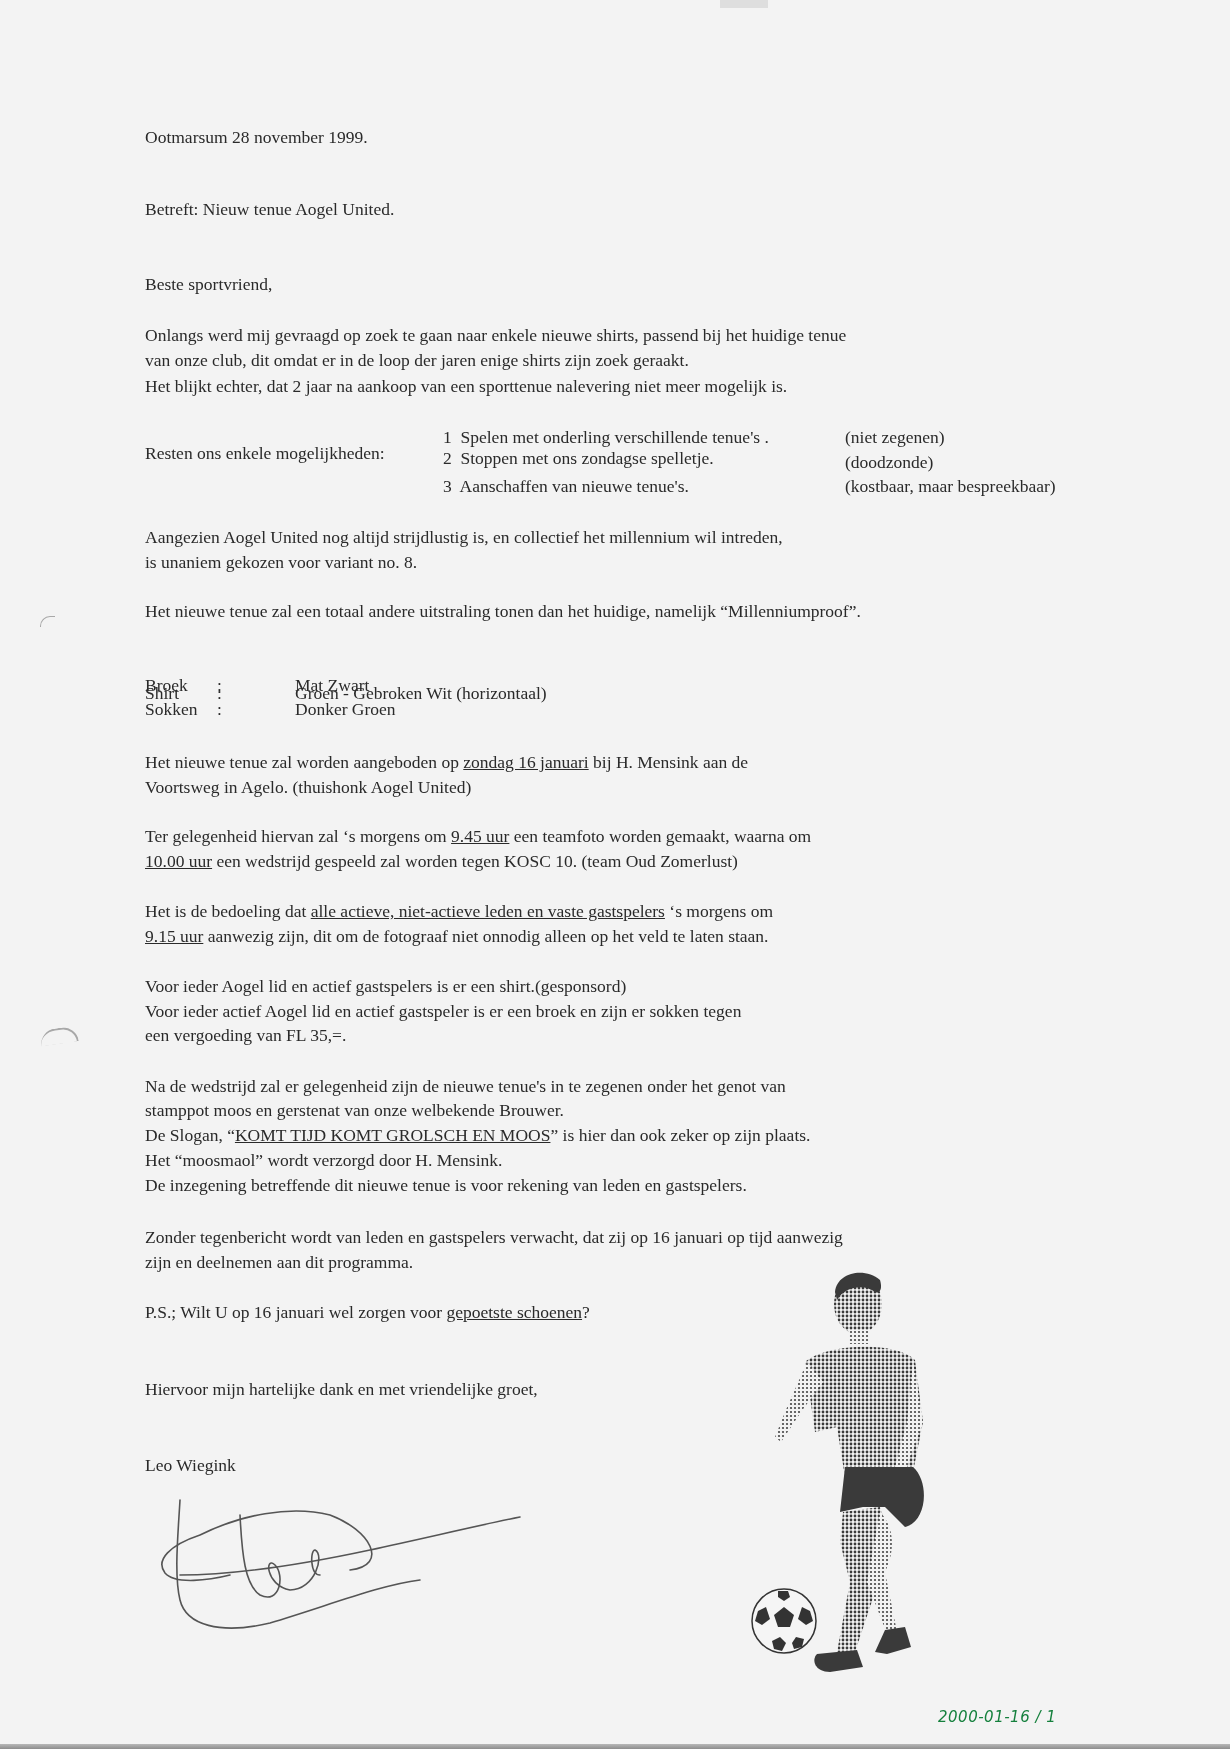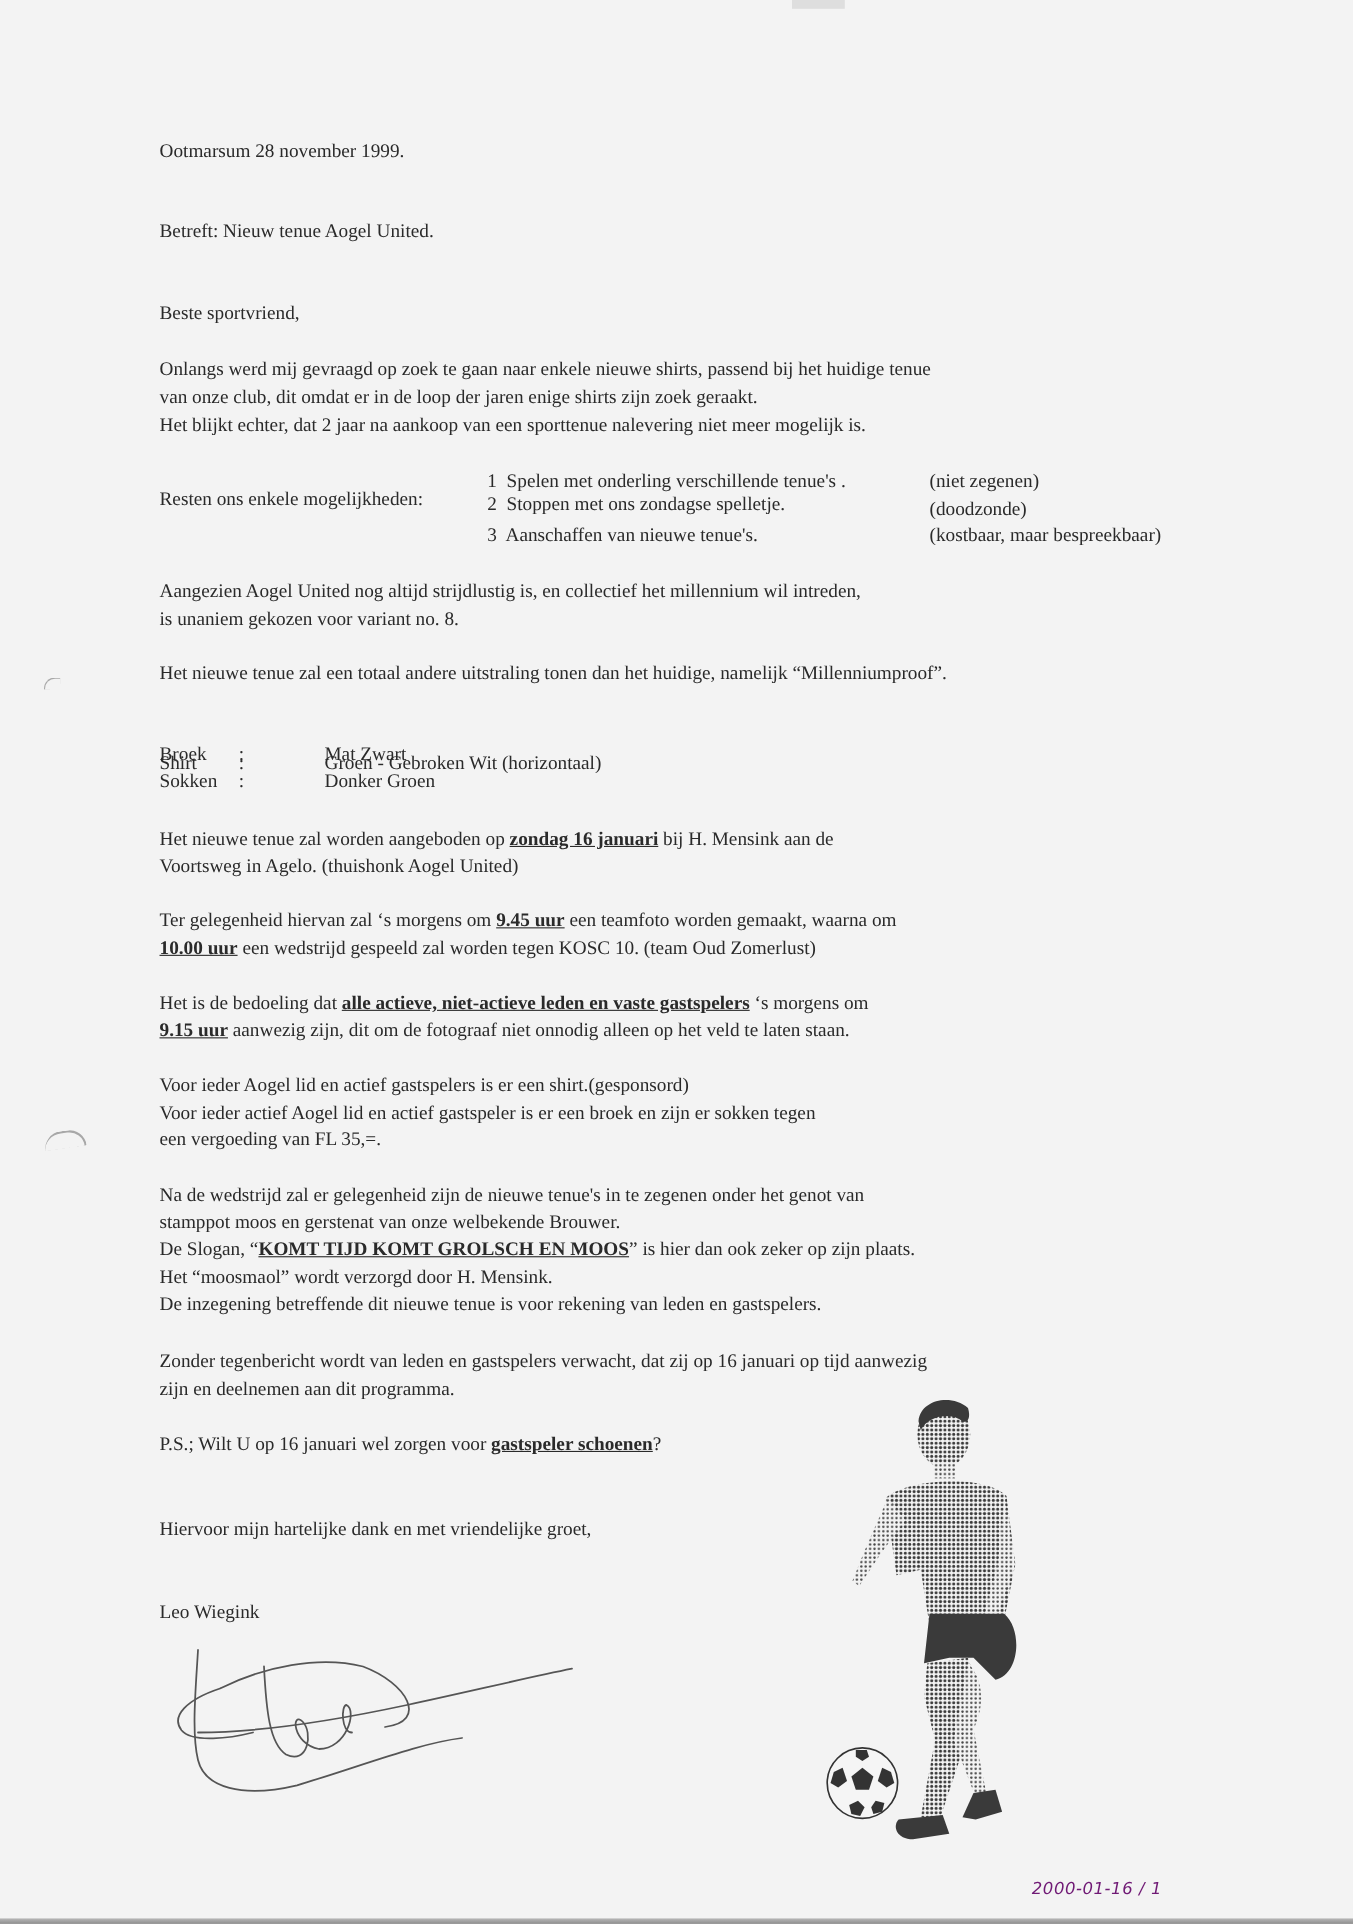--- a/index.html
+++ b/index.html
@@ -9,26 +9,26 @@
       position: relative;
       overflow: hidden;
       font-family: "Liberation Serif", "DejaVu Serif", serif;
       color: #2a2a2a;
       font-size: 17.5px;
     }
     .topnotch { position: absolute; left: 720px; top: 0; width: 48px; height: 8px; background: #dedede; }
     .bottom-edge { position: absolute; left: 0; right: 0; top: 1744px; height: 5px; background: linear-gradient(#b8b8b8,#8d8d8d); }
     .page { position: absolute; left: 145px; top: 0; width: 960px; }
     .line { position: absolute; white-space: nowrap; line-height: 22px; }
-    u.b, .ub { font-weight: bold; text-decoration: underline; }
+    u.b, .ub { font-weight: normal; text-decoration: underline; }
     .spec-row { position: absolute; white-space: nowrap; line-height: 22px; }
     .spec-row .k { display: inline-block; width: 72px; }
     .spec-row .c { display: inline-block; width: 78px; }
     .mark { position: absolute; border: 1.5px solid #a8a8a8; }
-    .handnote { position: absolute; left: 938px; top: 1708px; font-family: "DejaVu Sans", sans-serif; font-size: 15px; color: #701a75; font-style: italic; letter-spacing: 0.5px; }
+    .handnote { position: absolute; left: 938px; top: 1708px; font-family: "DejaVu Sans", sans-serif; font-size: 15px; color: #15803d; font-style: italic; letter-spacing: 0.5px; }
   </style>
 </head>
 <body>
 
 <div class="topnotch"></div>
 
 <div class="page">
 
   <div class="line" style="top:126px">Ootmarsum 28 november 1999.</div>
   <div class="line" style="top:198px">Betreft: Nieuw tenue Aogel United.</div>
@@ -98,21 +98,21 @@
   <div class="line" style="top:1124px">
     <span>De Slogan, “</span><span class="ub">KOMT TIJD KOMT GROLSCH EN MOOS</span><span>” is hier dan ook zeker op zijn plaats.</span>
   </div>
   <div class="line" style="top:1149px">Het “moosmaol” wordt verzorgd door H. Mensink.</div>
   <div class="line" style="top:1174px">De inzegening betreffende dit nieuwe tenue is voor rekening van leden en gastspelers.</div>
 
   <div class="line" style="top:1226px">Zonder tegenbericht wordt van leden en gastspelers verwacht, dat zij op 16 januari op tijd aanwezig</div>
   <div class="line" style="top:1251px">zijn en deelnemen aan dit programma.</div>
 
   <div class="line" style="top:1301px">
-    <span>P.S.; Wilt U op 16 januari wel zorgen voor </span><span class="ub">gastspeler schoenen</span><span>?</span>
+    <span>P.S.; Wilt U op 16 januari wel zorgen voor </span><span class="ub">gepoetste schoenen</span><span>?</span>
   </div>
 
   <div class="line" style="top:1378px">Hiervoor mijn hartelijke dank en met vriendelijke groet,</div>
   <div class="line" style="top:1454px">Leo Wiegink</div>
 </div>
 
 <svg style="position:absolute;left:150px;top:1495px" width="400" height="140" viewBox="0 0 400 140">
   <g fill="none" stroke="#555" stroke-width="1.6" stroke-linecap="round">
     <path d="M30 5 C28 40 24 80 30 105 C36 130 70 140 120 128 C180 110 230 90 270 85"></path>
     <path d="M90 20 C92 60 95 90 110 100 C130 110 135 80 125 70 C115 60 115 90 140 95 C165 95 175 60 165 55 C160 55 160 80 170 80"></path>

